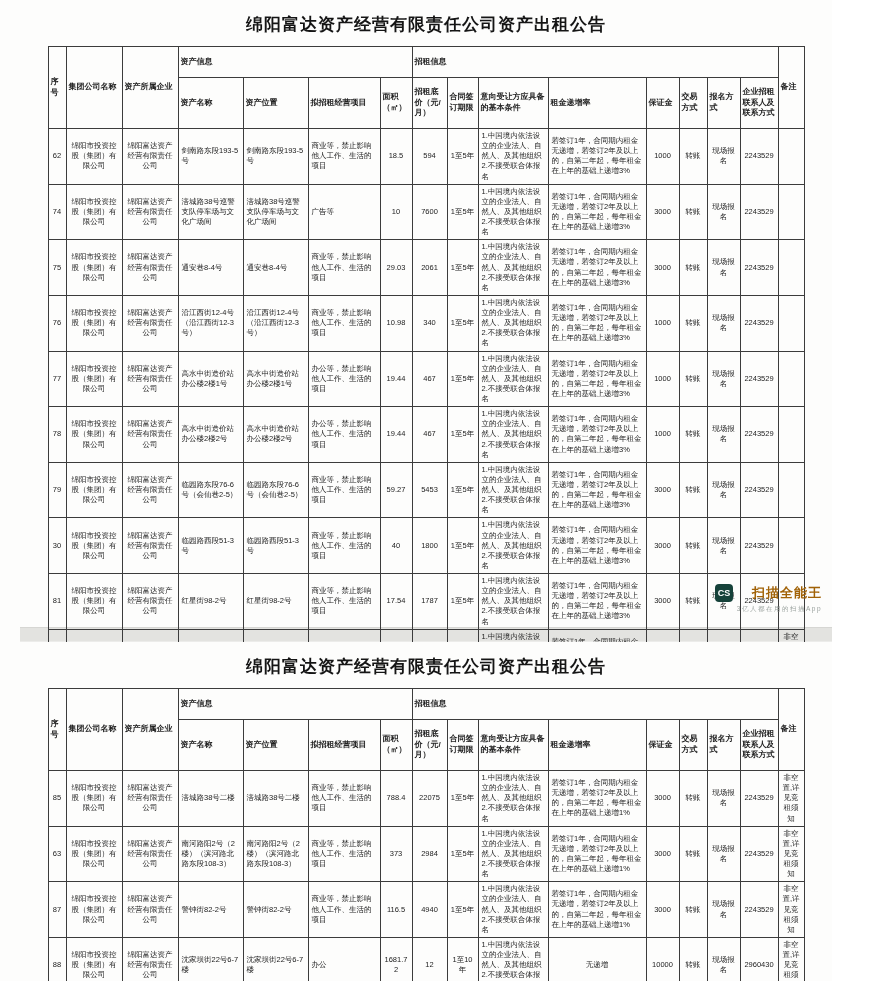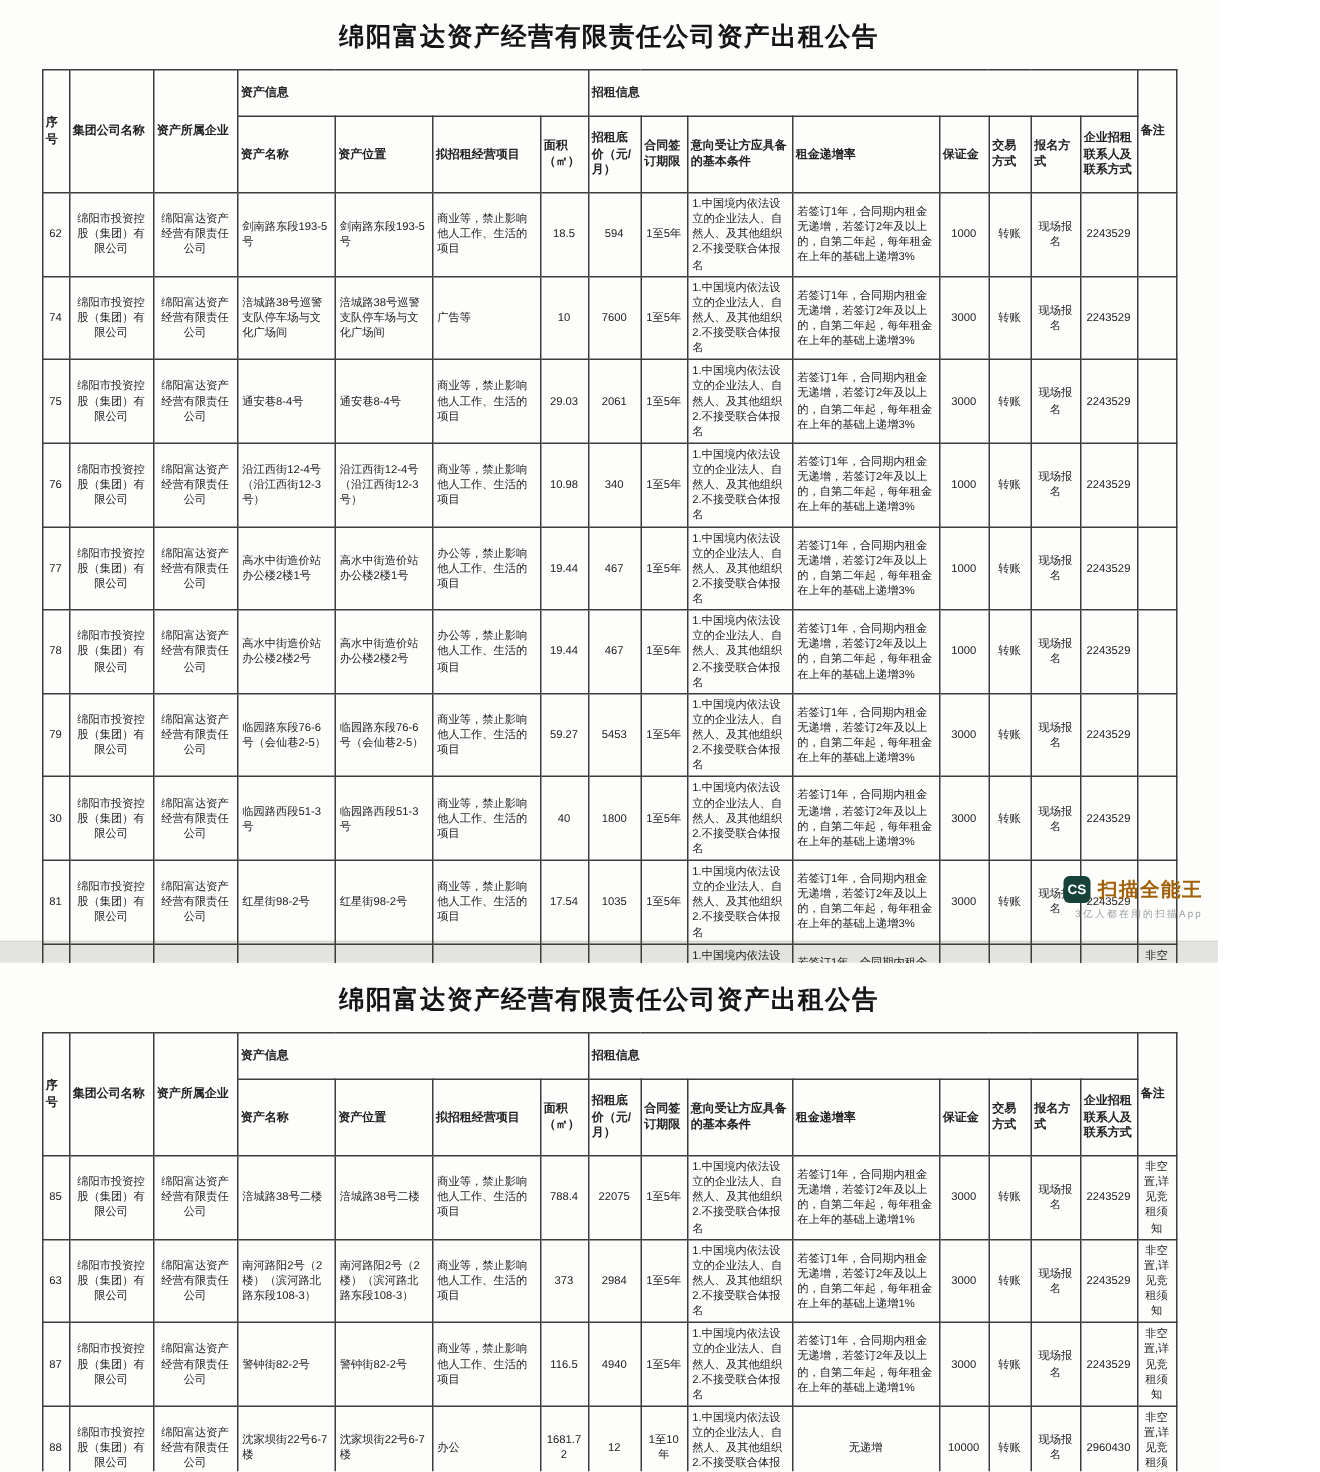--- a/index.html
+++ b/index.html
@@ -1,19 +1,20 @@
 <!DOCTYPE html>
 <html><head>
 <meta charset="utf-8">
 <style>
   html,body { margin:0; padding:0; background:#ffffff; }
   .screen {
     width:812px; height:981px; position:relative; overflow:hidden;
     background:#fdfdfc; color:#1b1b1b;
     font-family:"Liberation Sans","DejaVu Sans",sans-serif;
+    padding-left:20px;
   }
   .page { position:relative; background:#fdfdfc; }
   .page-1 { height:627px; }
   .page-2 { height:341px; }
   .page-gap { height:13px; background:#e3e3e0; border-top:1px solid #d6d6d3; border-bottom:1px solid #ececea; }
   .doc-title {
     text-align:center; font-size:17px; font-weight:bold; letter-spacing:1px;
     margin:0; padding-top:13px; color:#151515;
   }
   .ann-table {
@@ -34,21 +35,21 @@
   td.col-conditions { white-space:pre-line; }
   td.center { text-align:center; }
   
   col.c-no{width:18px} col.c-group{width:56px} col.c-owner{width:56px}
   col.c-name{width:65px} col.c-location{width:65px} col.c-project{width:72px}
   col.c-area{width:32px} col.c-price{width:35px} col.c-term{width:31px}
   col.c-conditions{width:70px} col.c-increment{width:98px} col.c-deposit{width:33px}
   col.c-deal{width:28px} col.c-signup{width:33px} col.c-contact{width:38px} col.c-remark{width:26px}
 
   .watermark { position:absolute; top:584px; right:10px; text-align:right; }
-  .wm-row { display:flex; align-items:center; justify-content:flex-end; gap:5px;text-align:right; }
+  .wm-row { display:flex; align-items:center; justify-content:flex-end; gap:19px;text-align:right; }
   .wm-badge {
     width:18px; height:18px; border-radius:4px; background:#16423a;
     color:#fff; font-size:9px; font-weight:bold; display:flex;
     align-items:center; justify-content:center;
   }
   .wm-name { font-size:13px; font-weight:bold; color:#a16207; letter-spacing:1px; }
   .wm-tagline { font-size:6.5px; color:#9aa29e; margin-top:3px; letter-spacing:1.5px; }
 </style>
 </head>
 <body>
@@ -254,21 +255,21 @@
             <td class="col-remark"></td>
           </tr>
           <tr>
             <td class="col-no">81</td>
             <td class="col-group">绵阳市投资控股（集团）有限公司</td>
             <td class="col-owner">绵阳富达资产经营有限责任公司</td>
             <td class="col-name">红星街98-2号</td>
             <td class="col-location">红星街98-2号</td>
             <td class="col-project">商业等，禁止影响他人工作、生活的项目</td>
             <td class="col-area">17.54</td>
-            <td class="col-price">1035</td>
+            <td class="col-price">1787</td>
             <td class="col-term">1至5年</td>
             <td class="col-conditions">1.中国境内依法设立的企业法人、自然人、及其他组织
 2.不接受联合体报名</td>
             <td class="col-increment">若签订1年，合同期内租金无递增，若签订2年及以上的，自第二年起，每年租金在上年的基础上递增3%</td>
             <td class="col-deposit">3000</td>
             <td class="col-deal">转账</td>
             <td class="col-signup">现场报名</td>
             <td class="col-contact">2243529</td>
             <td class="col-remark"></td>
           </tr>

